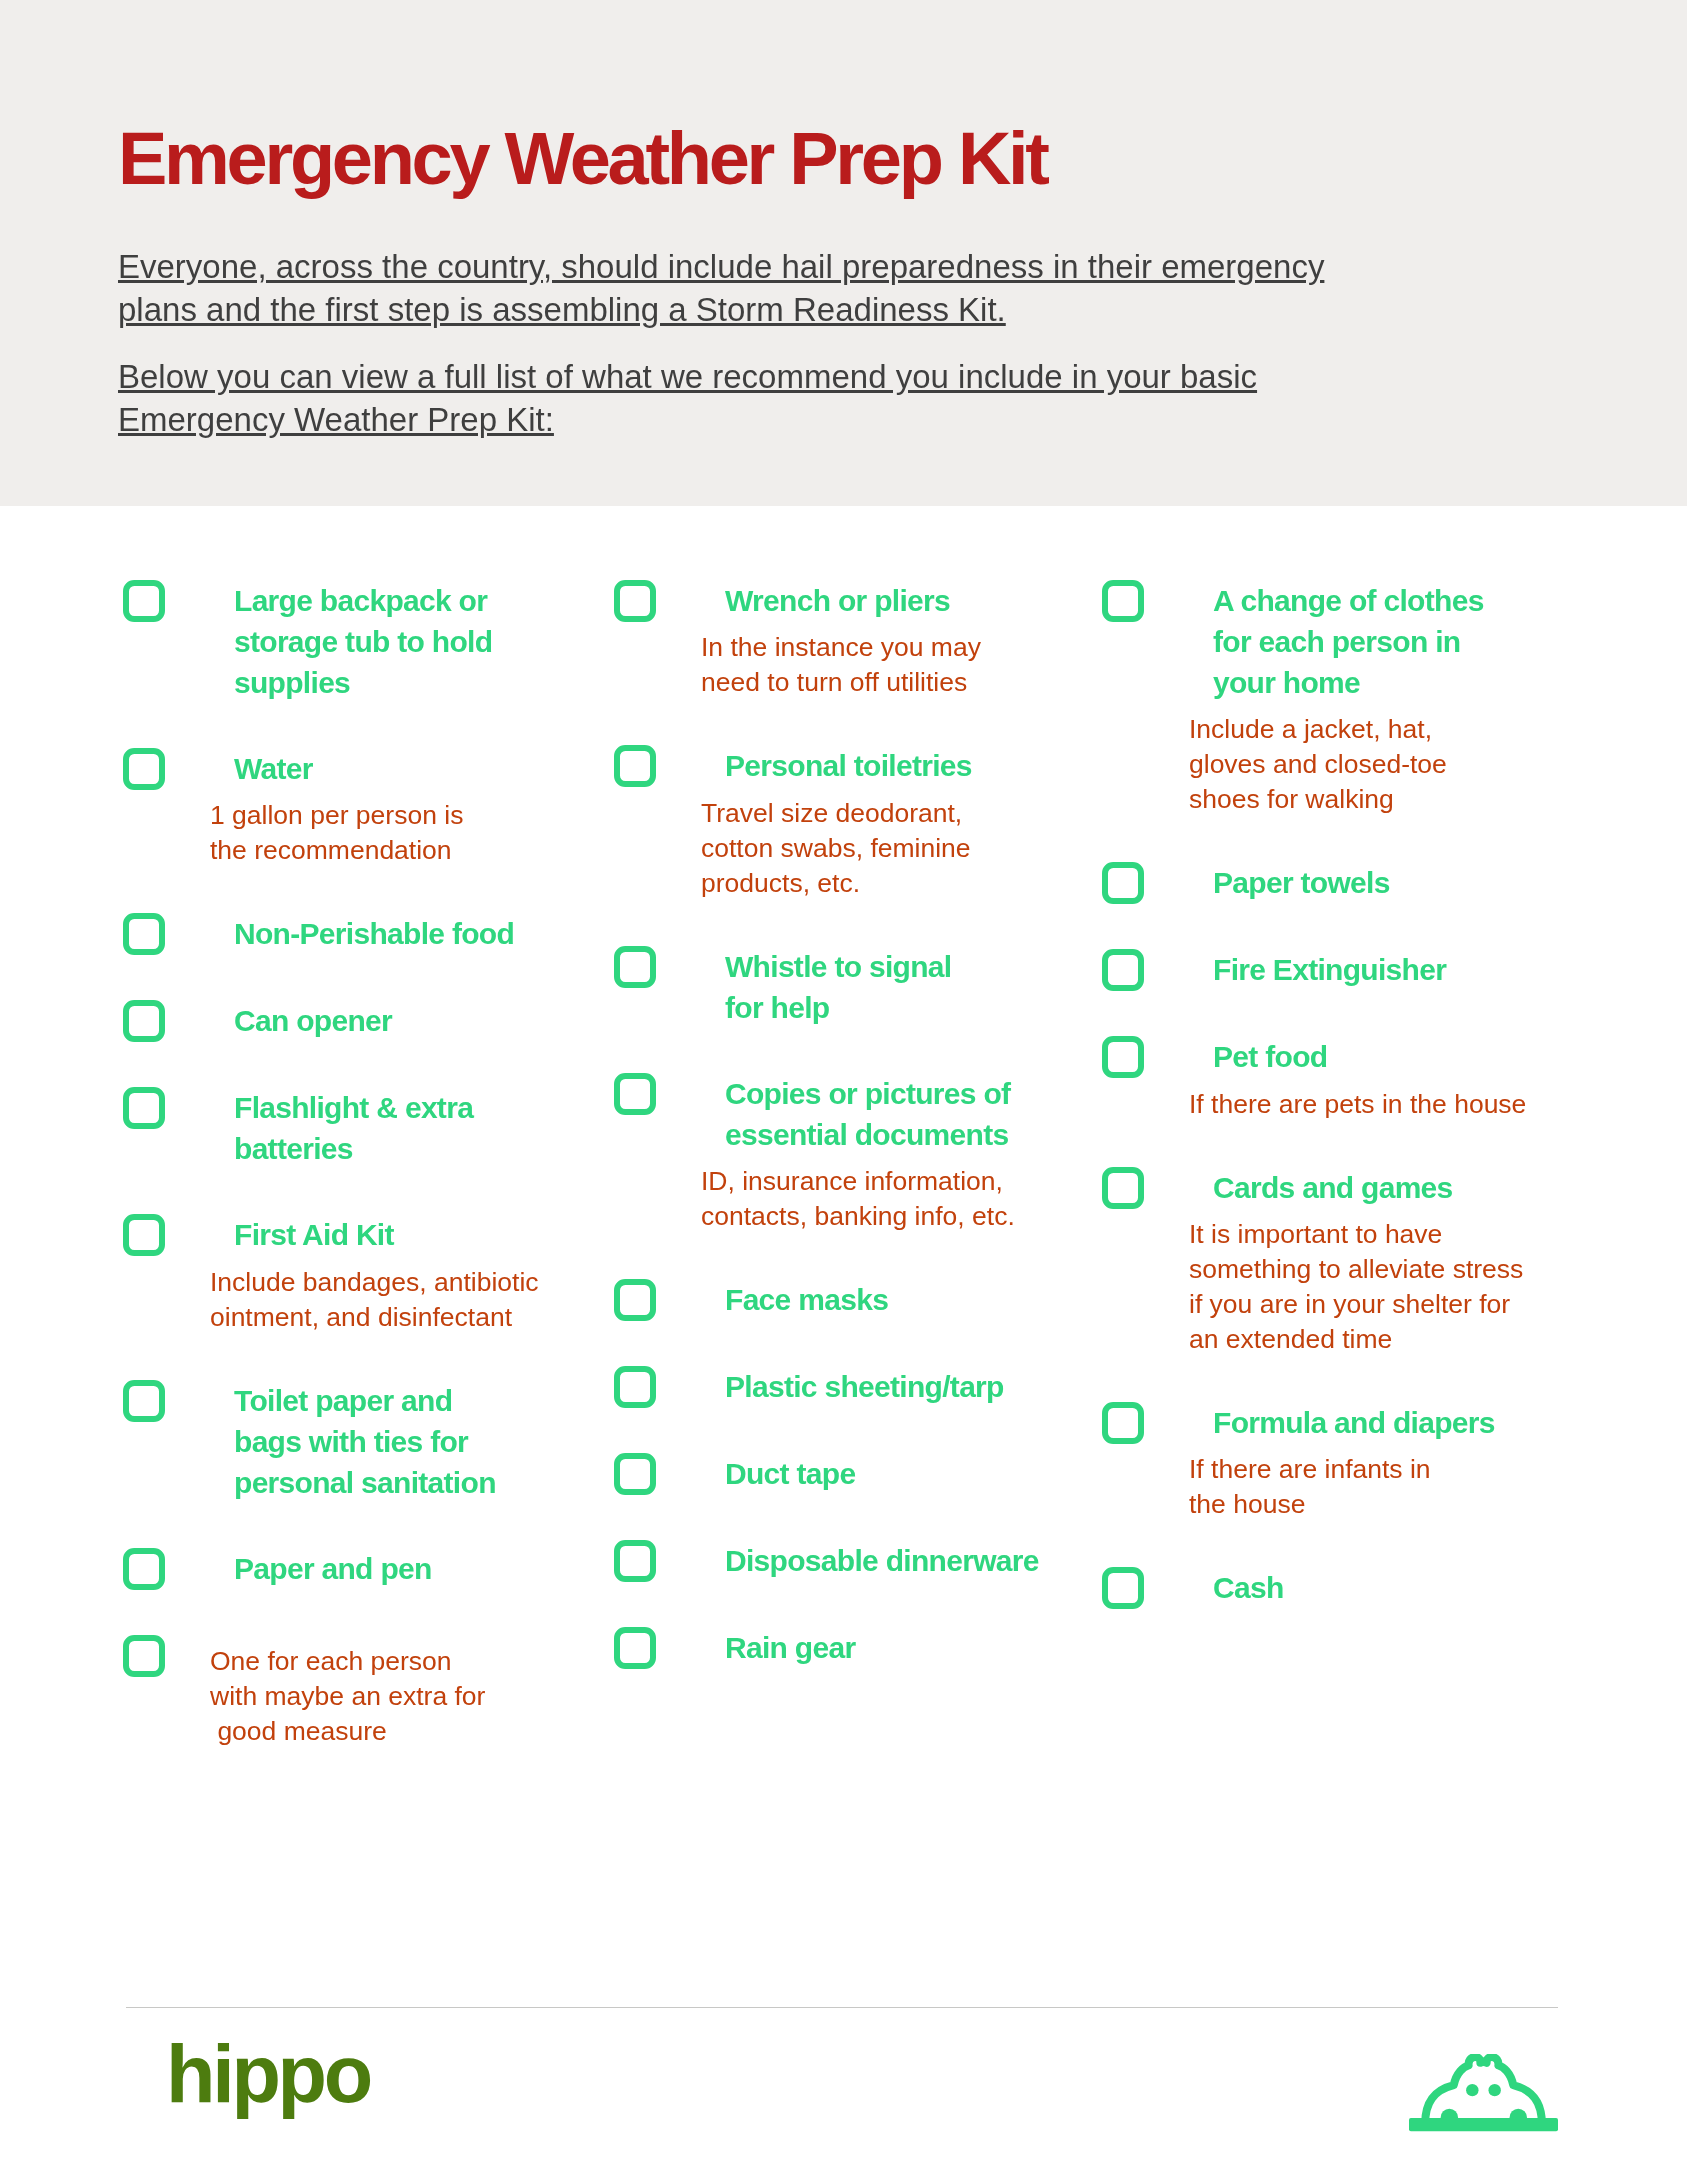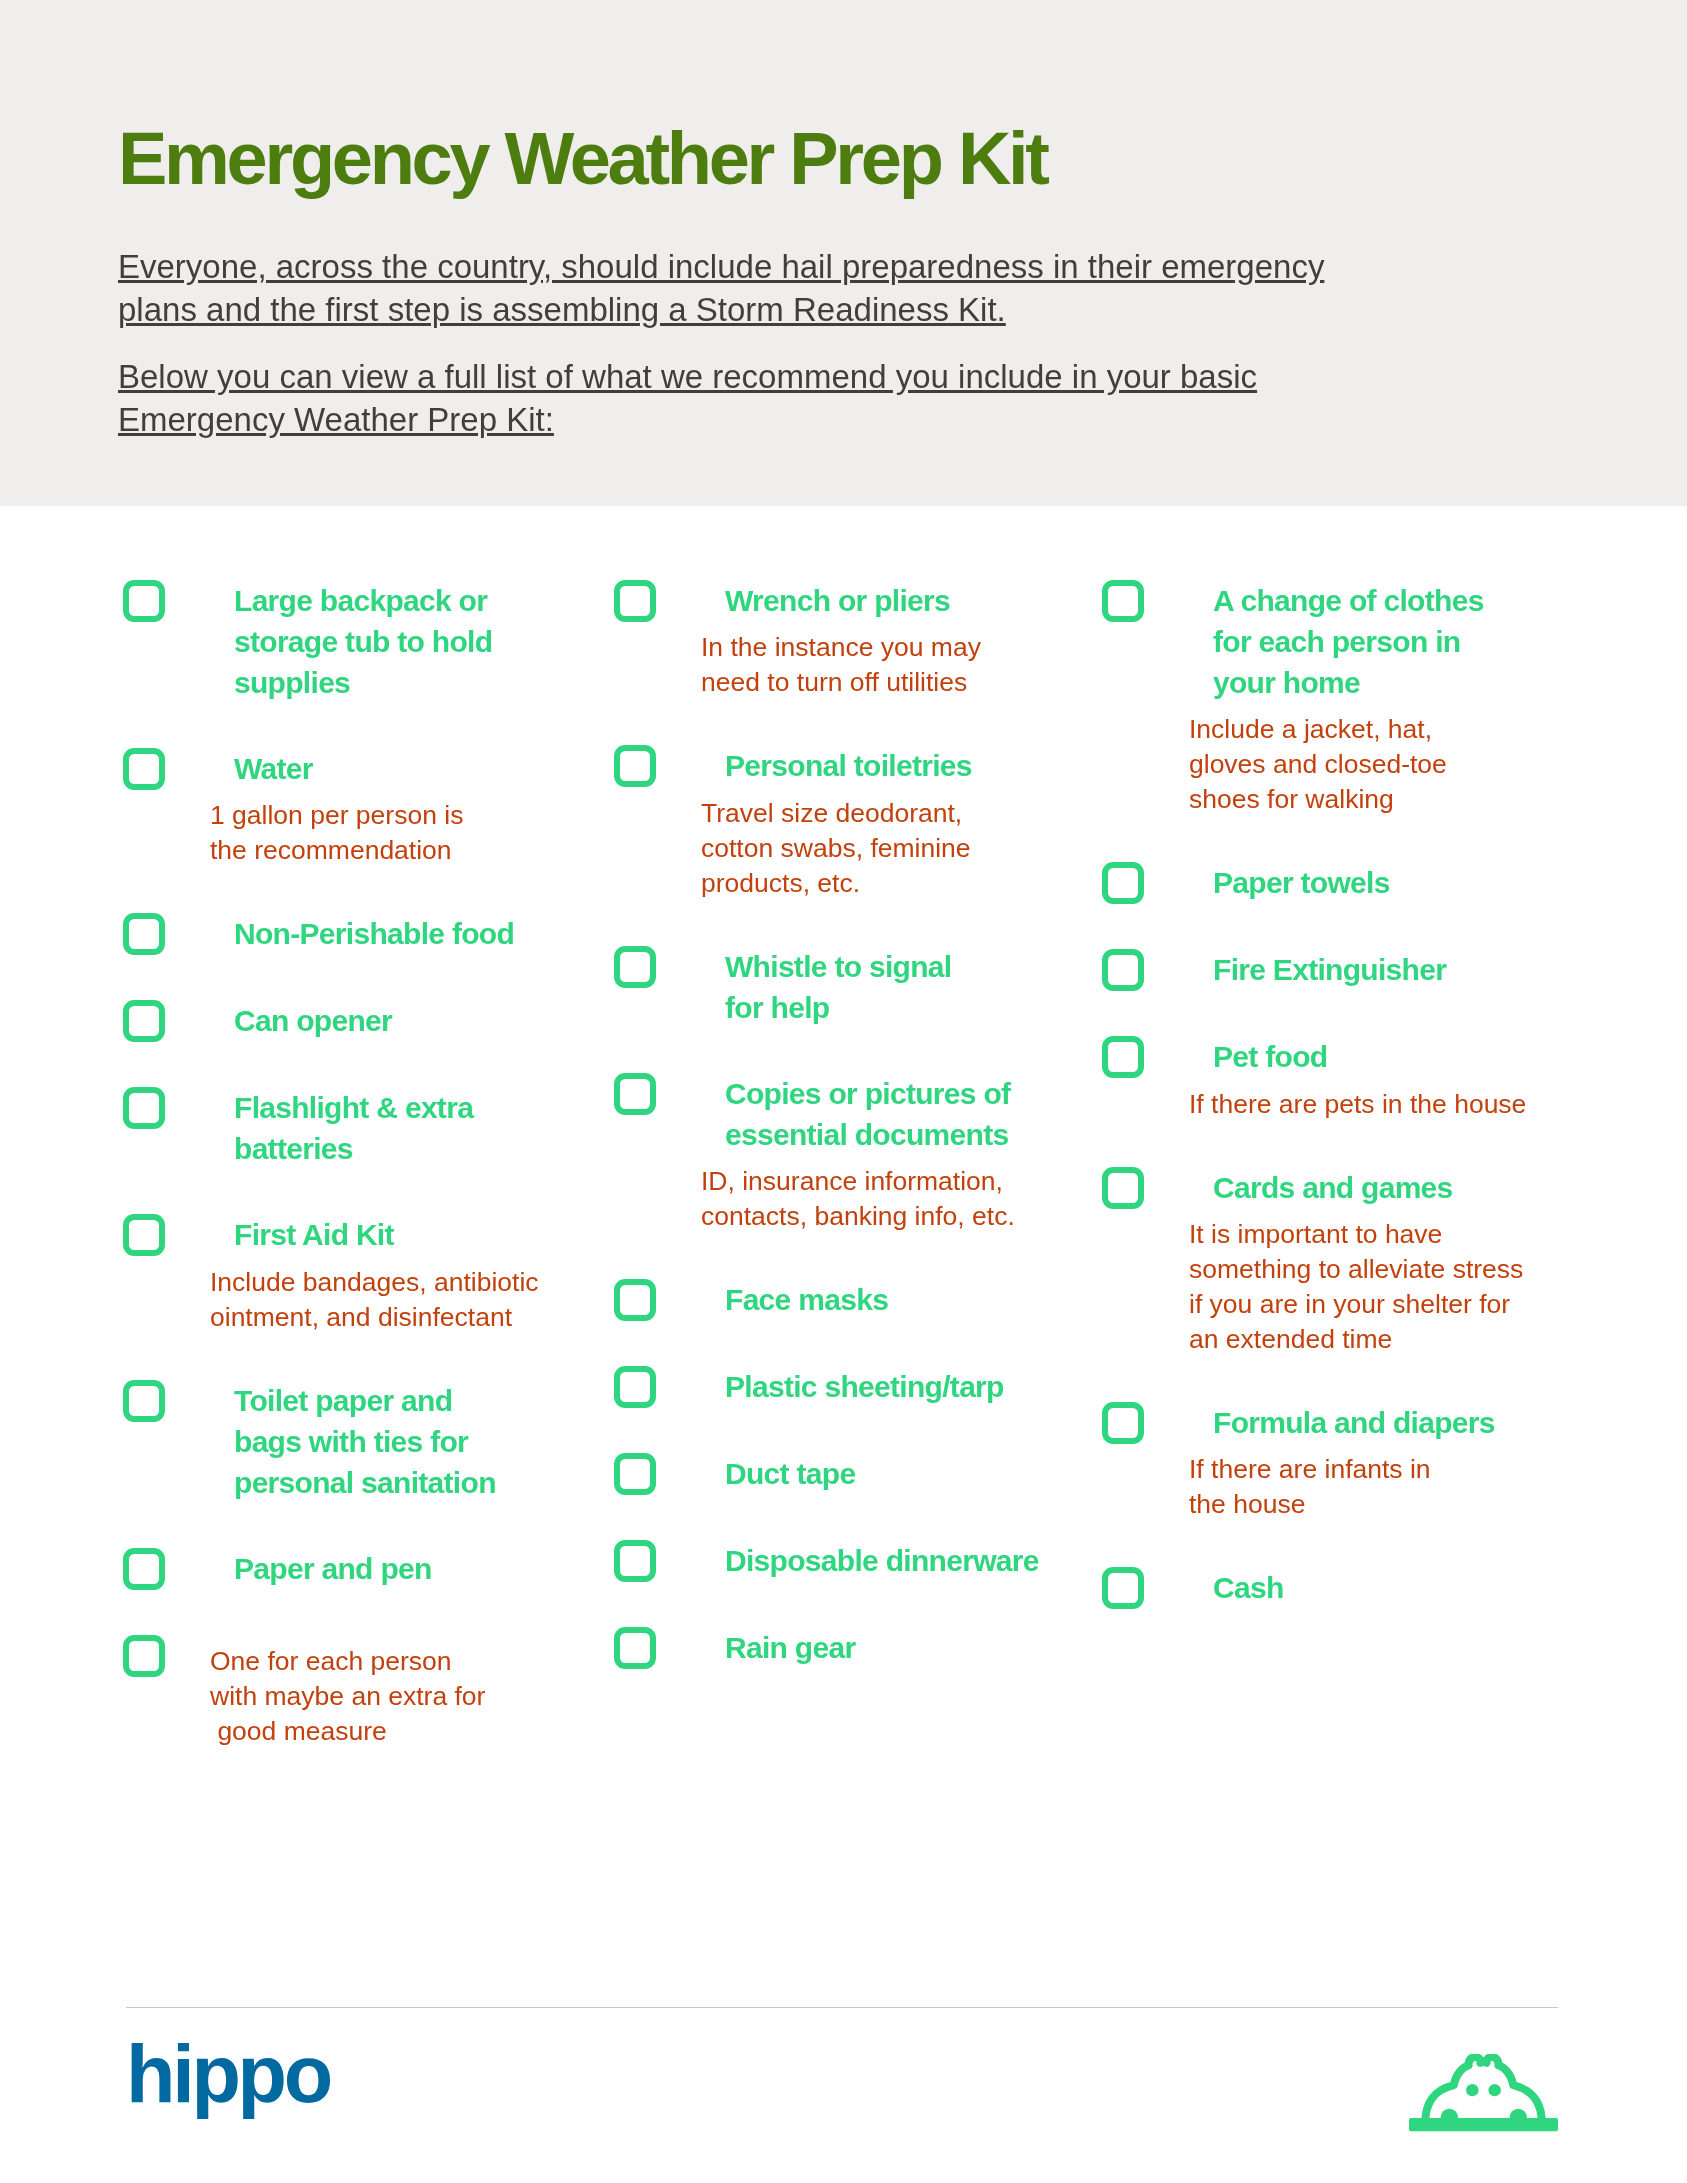--- a/index.html
+++ b/index.html
@@ -16,21 +16,21 @@
     box-sizing:border-box;
     width:100%;height:506px;
     background:#f0eeec;
     padding:116px 251px 0 118px;
   }
   .hero-title{
     margin:0 0 44px 0;
     font-size:74px;
     font-weight:700;
     letter-spacing:-3.3px;
-    color:#4d7c0f;
+    color:#b91c1c;
     line-height:1.15;
   }
   .hero-para{
     margin:0 0 24px 0;
     font-size:33px;
     line-height:43px;
     color:#3f3f3f;
     white-space:pre-wrap;
     max-width:1330px;
     text-decoration:underline;
@@ -89,21 +89,22 @@
     display:flex;
     justify-content:space-between;
     align-items:flex-end;
     margin-top:5.3px;
   }
   .logo-text{
     font-size:81px;
     font-weight:700;
     letter-spacing:-3.3px;
     line-height:1.5;
-    color:#0369a1;
+    color:#4d7c0f;
+    margin-left:40px;
   }
   .hippo-icon{display:block;}
 </style>
 </head>
 <body>
 
 <div class="page">
 
   <div class="hero">
     <h1 class="hero-title">Emergency Weather Prep Kit</h1>

